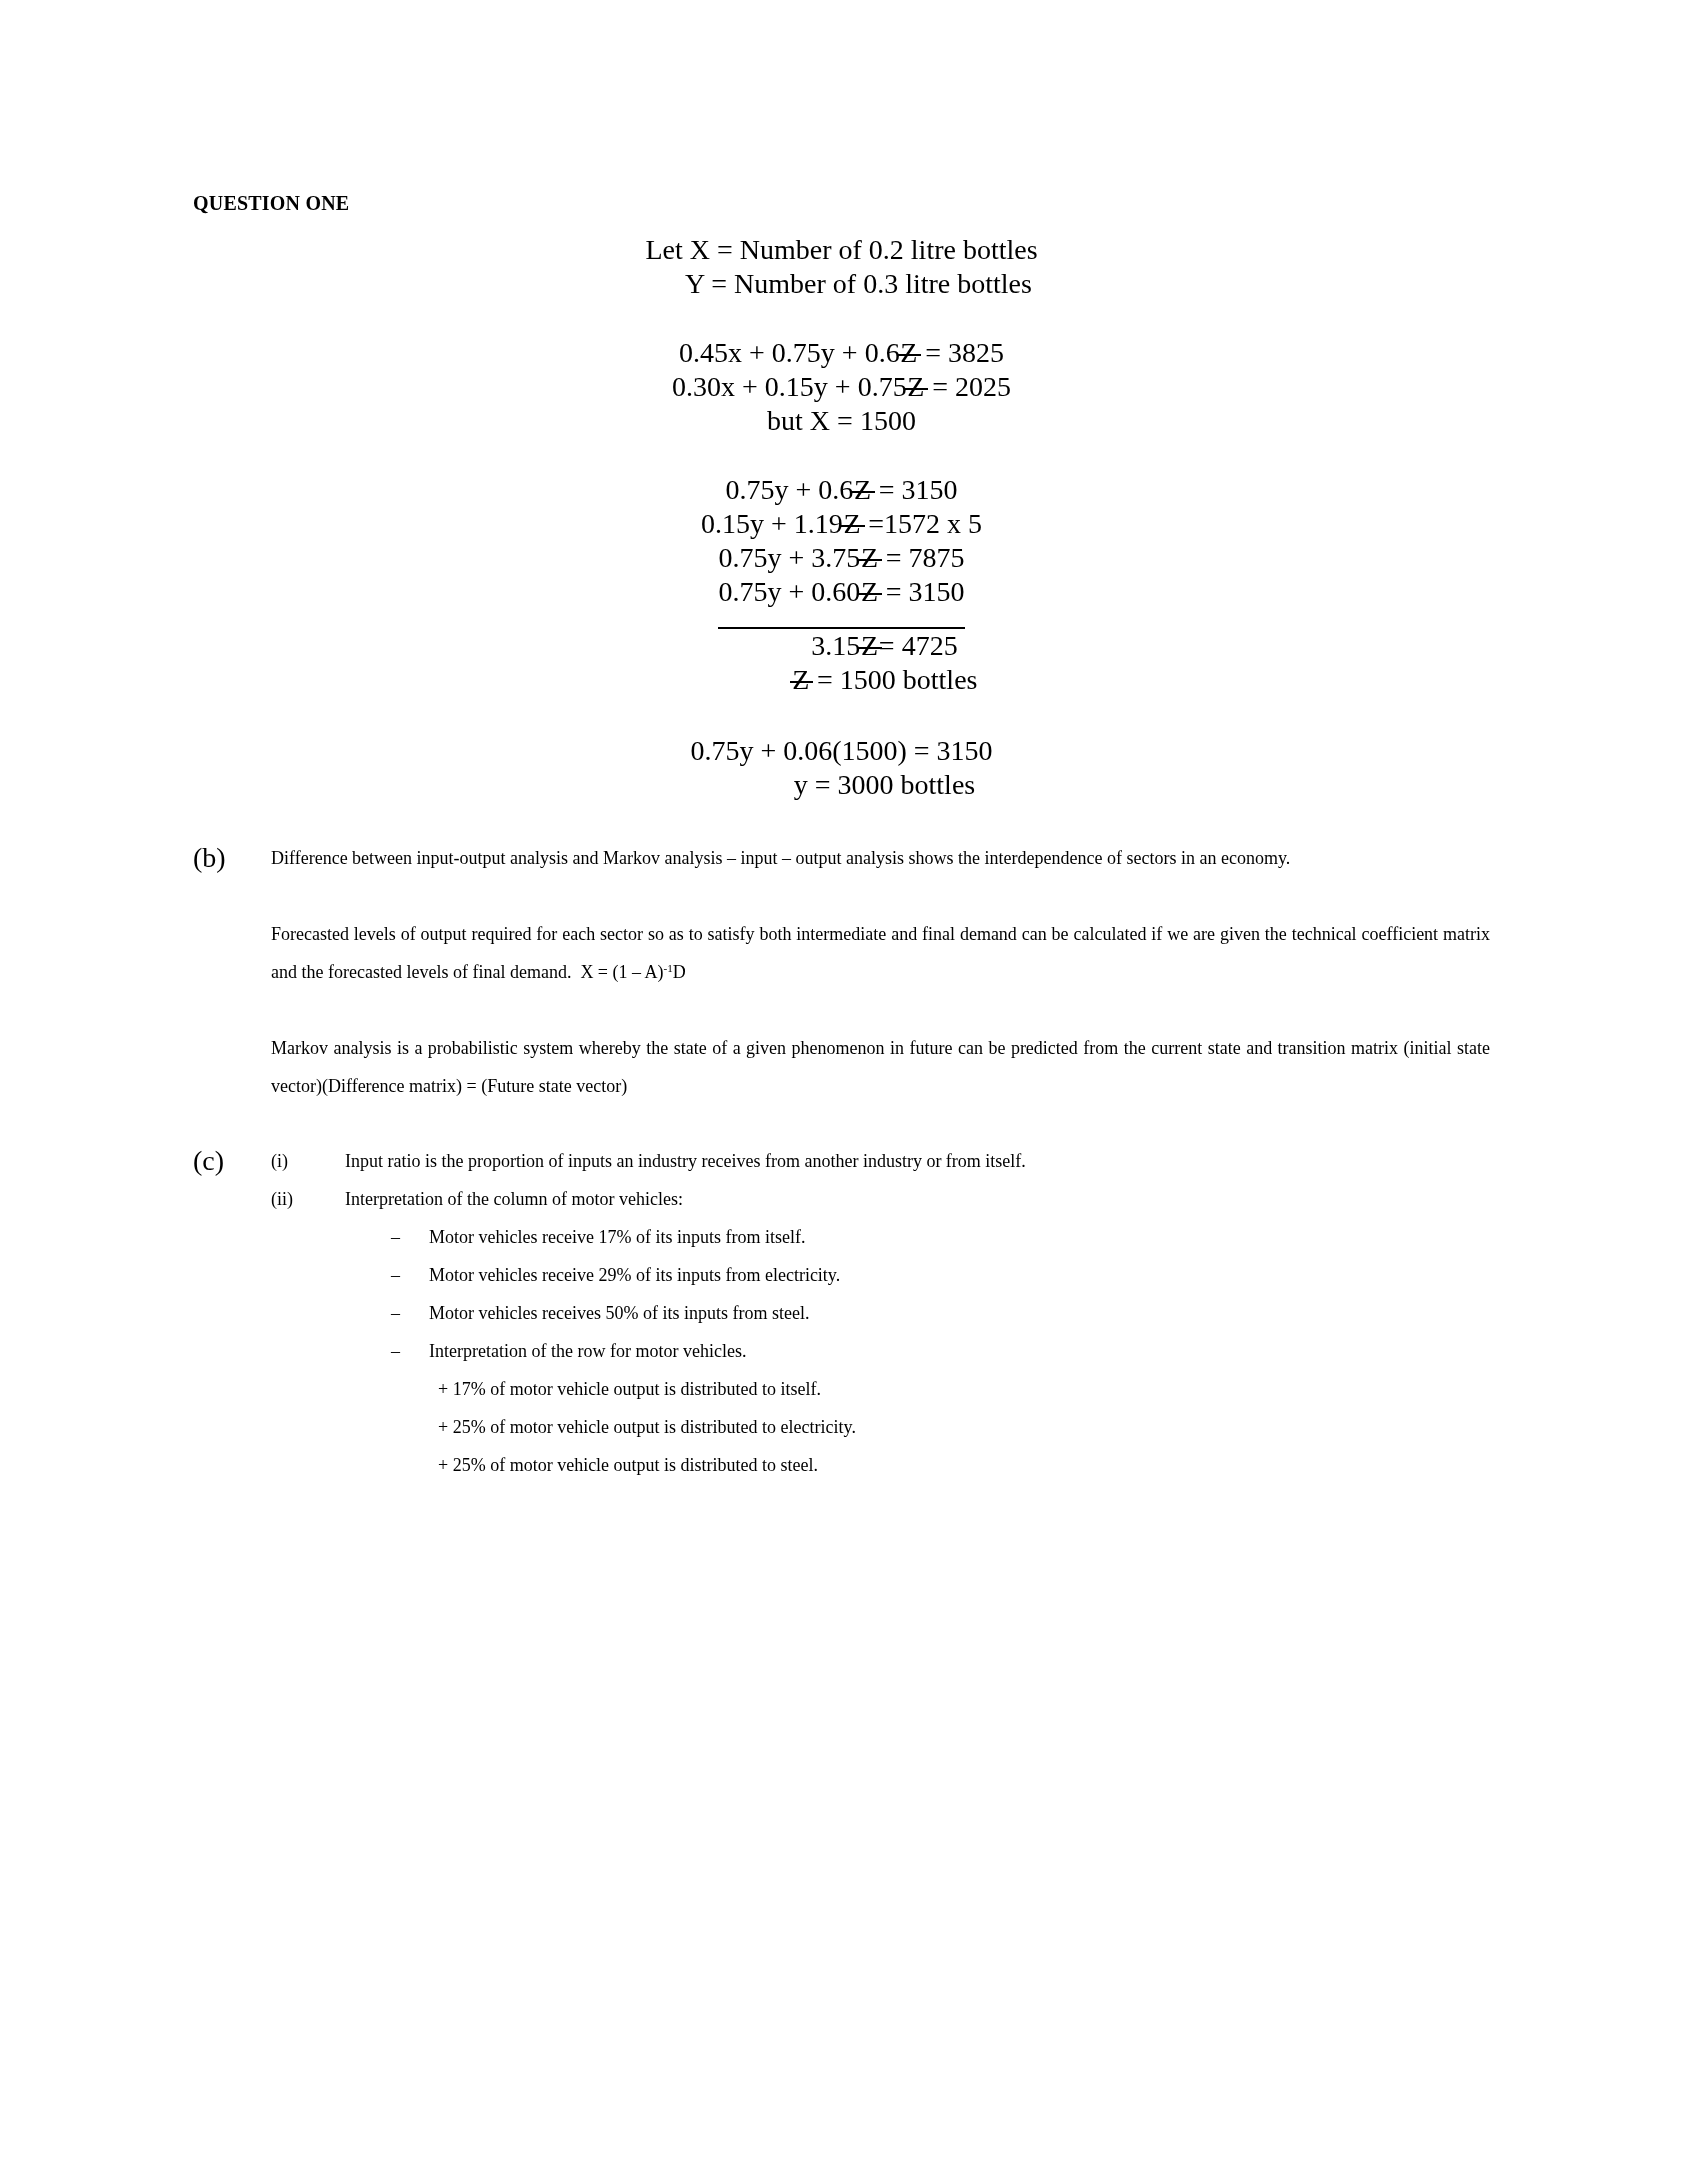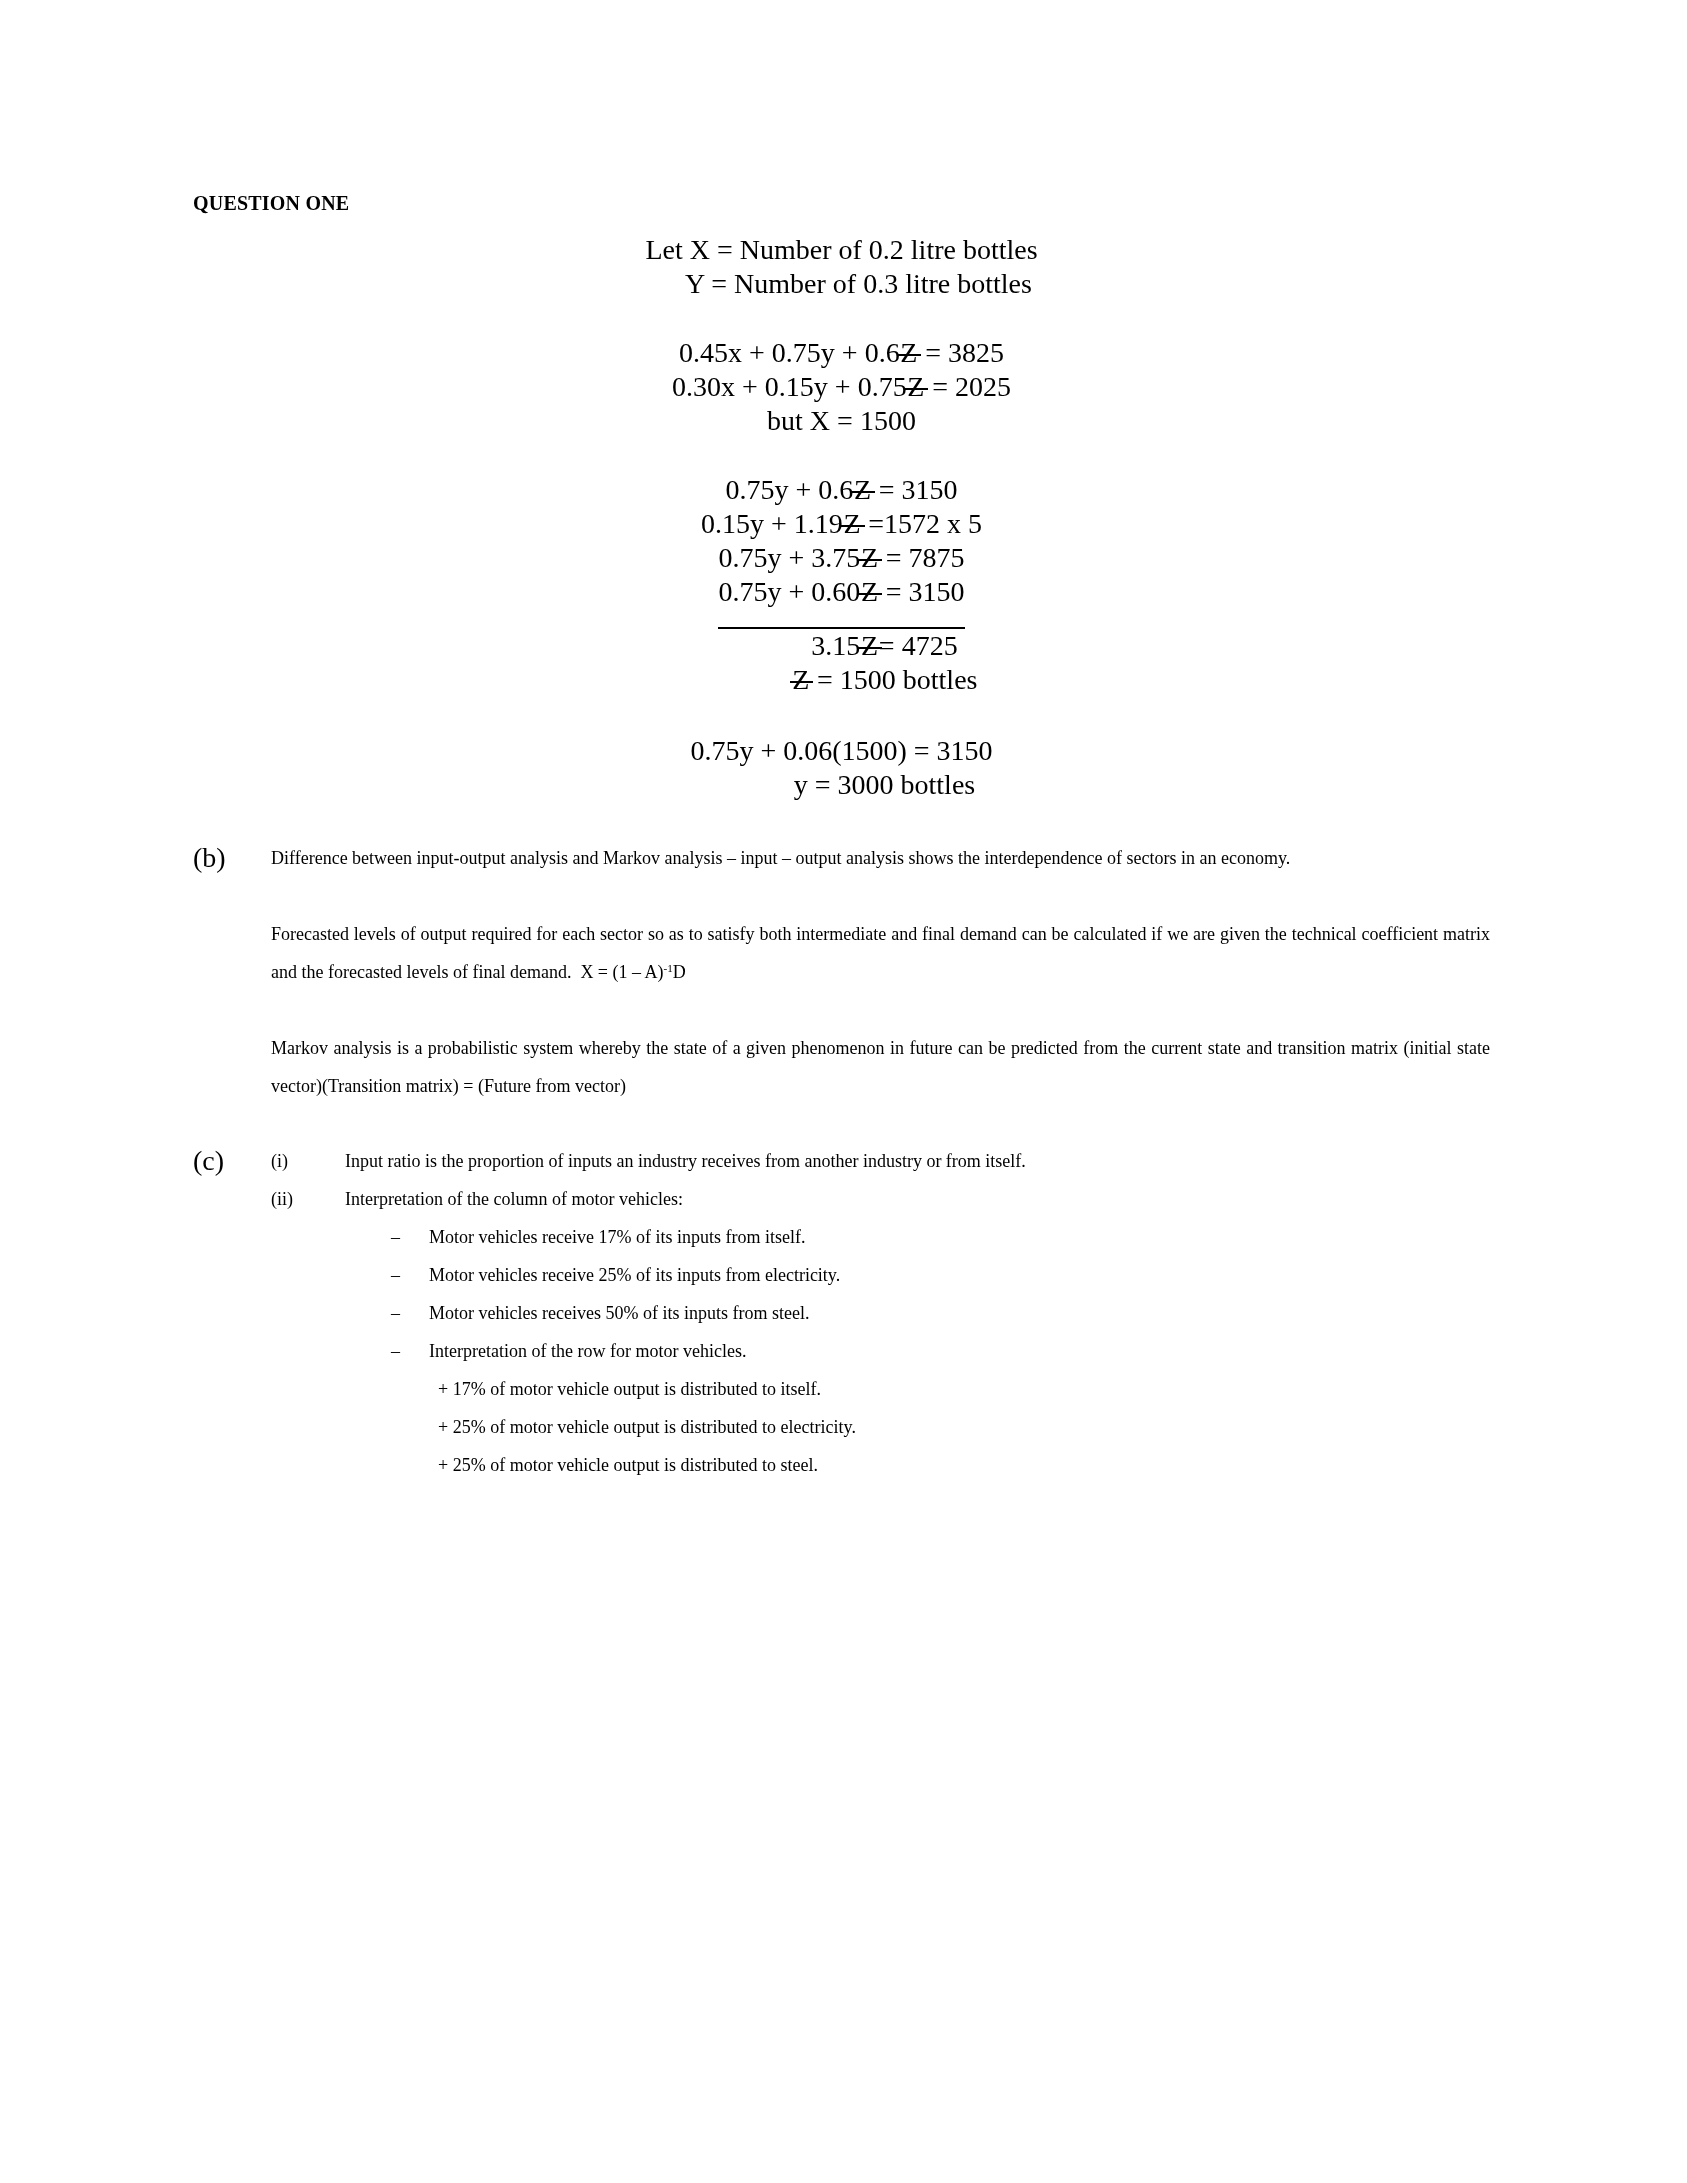--- a/index.html
+++ b/index.html
@@ -180,21 +180,21 @@
       <div class="ln ind-2"><span>y = 3000 bottles</span></div>
     </div>
 
     <div class="gap-lg"></div>
 
     <div class="block">
       <div class="marker">(b)</div>
       <div class="body-col">
         <p>Difference between input-output analysis and Markov analysis – input – output analysis shows the interdependence of sectors in an economy.</p>
         <p><span>Forecasted levels of output required for each sector so as to satisfy both intermediate and final demand can be calculated if we are given the technical coefficient matrix and the forecasted levels of final demand.</span><span>&nbsp; </span><span>X = (1 – A)</span><sup class="inv">-1</sup><span>D</span></p>
-        <p>Markov analysis is a probabilistic system whereby the state of a given phenomenon in future can be predicted from the current state and transition matrix (initial state vector)(Transition matrix) = (Future from vector)</p>
+        <p>Markov analysis is a probabilistic system whereby the state of a given phenomenon in future can be predicted from the current state and transition matrix (initial state vector)(Difference matrix) = (Future state vector)</p>
       </div>
     </div>
 
     <div class="gap-lg"></div>
 
     <div class="block">
       <div class="marker">(c)</div>
       <div class="body-col nojust">
 
         <div class="sub-row">
@@ -207,21 +207,21 @@
           <div class="sub-body">
             <div>Interpretation of the column of motor vehicles:</div>
 
             <div class="dash-row">
               <div class="dash-mark">–</div>
               <div class="dash-text">Motor vehicles receive 17% of its inputs from itself.</div>
             </div>
 
             <div class="dash-row">
               <div class="dash-mark">–</div>
-              <div class="dash-text">Motor vehicles receive 25% of its inputs from electricity.</div>
+              <div class="dash-text">Motor vehicles receive 29% of its inputs from electricity.</div>
             </div>
 
             <div class="dash-row">
               <div class="dash-mark">–</div>
               <div class="dash-text">Motor vehicles receives 50% of its inputs from steel.</div>
             </div>
 
             <div class="dash-row">
               <div class="dash-mark">–</div>
               <div class="dash-text">Interpretation of the row for motor vehicles.</div>

